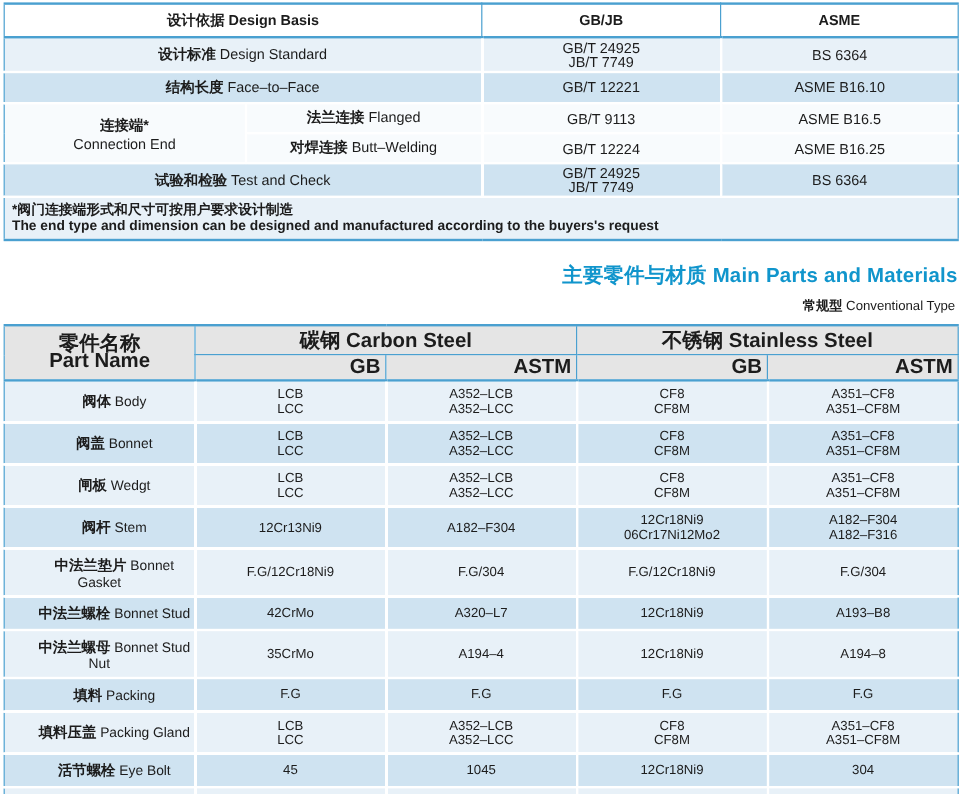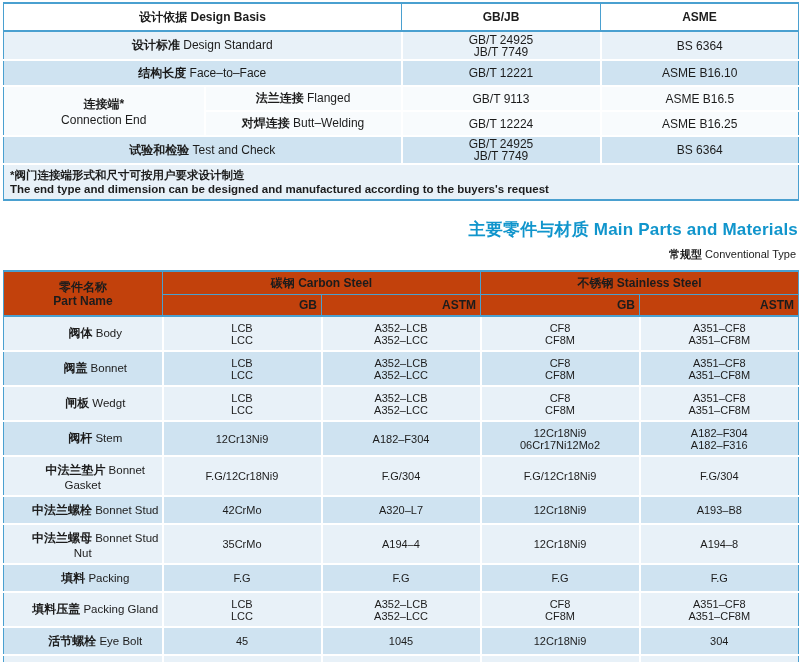--- a/index.html
+++ b/index.html
@@ -45,21 +45,21 @@
   .spec .foot td{
     background:var(--row-light,#e8f1f8);
     text-align:left;font-weight:bold;font-size:11.5px;line-height:14px;
     padding:3px 6px;
     border-bottom:2px solid var(--border-blue,#4aa0d0);
   }
 
   
   .parts{border:1px solid var(--border-blue,#4aa0d0);border-top-width:2px;}
   .parts .hd{
-    background:#c2410c;font-weight:bold;font-size:12px;
+    background:#e5e5e5;font-weight:bold;font-size:17px;
     border:1px solid var(--border-blue,#4aa0d0);
   }
   .parts .ghead .hd{height:22px;}
   .parts .shead .hd{height:20px;border-bottom-width:2px;text-align:right;}
   .parts .hd.pn{line-height:14px;border-bottom-width:2px;}
   .parts tbody tr{border-bottom:2px solid #fff;}
   .parts tbody tr:last-child{border-bottom:2px solid var(--border-blue,#4aa0d0);}
   .parts tbody td{padding:4.5px 3px;}
   .parts tbody td + td{border-left:2px solid #fff;}
   .parts tbody td.pname{font-size:11.5px;}

